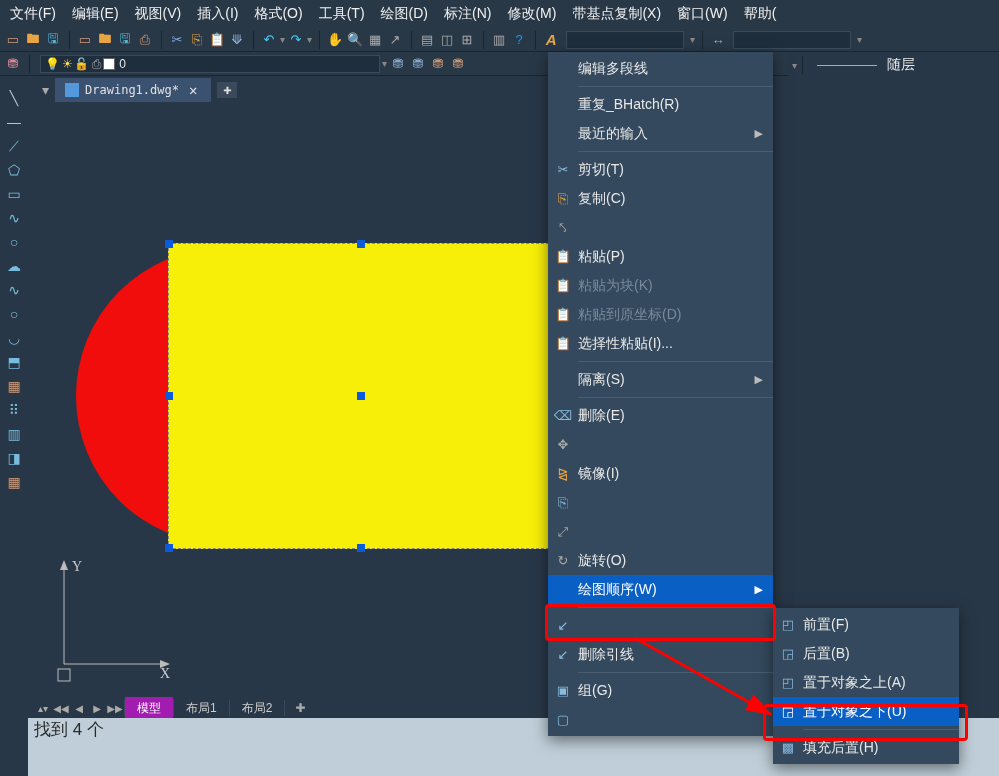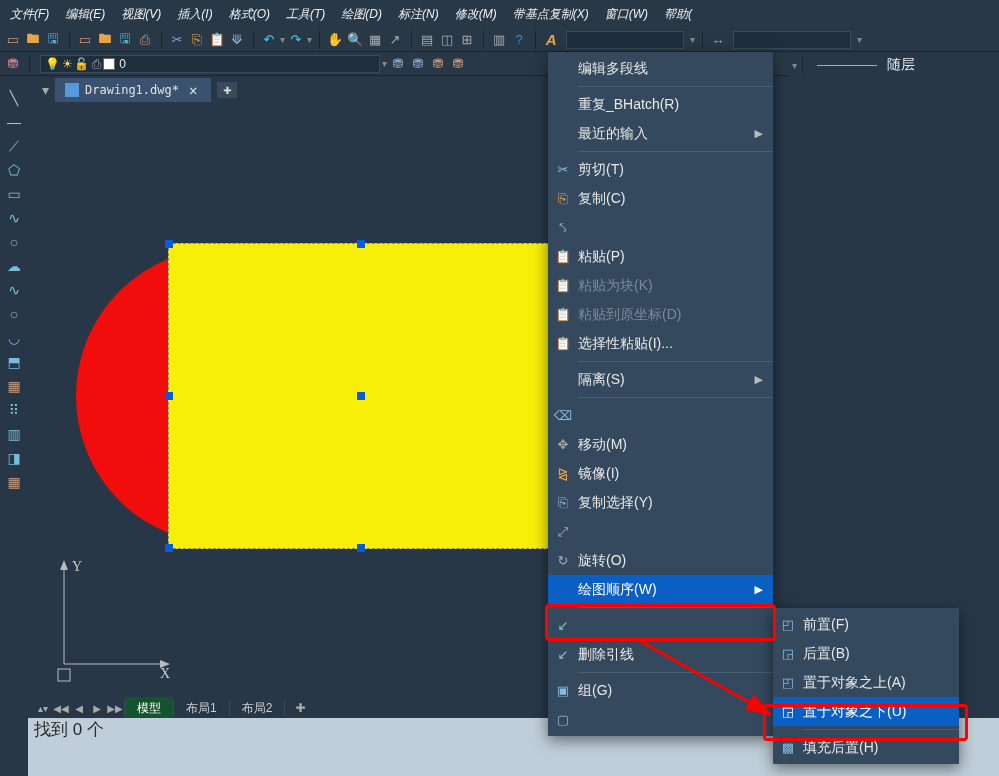--- a/index.html
+++ b/index.html
@@ -20,22 +20,21 @@
       height: 28px;
       background: #293847;
       color: #f0f0f0;
       align-items: center;
       padding: 0 2px;
     }
     .menubar-item {
       padding: 4px 8px;
       cursor: pointer;
       white-space: nowrap;
-      font-size: 12px;
-      font-style: italic;
+      font-size: 14px;
     }
     
     
     .toolbar-row {
       display: flex;
       height: 24px;
       background: #293847;
       align-items: center;
       padding: 0 4px;
       gap: 2px;
@@ -218,21 +217,21 @@
       border: 1px solid transparent;
       font-size: 10px;
     }
     .layout-tab {
       padding: 2px 12px;
       color: #ccc;
       cursor: pointer;
       border-top: 1px solid transparent;
     }
     .layout-tab.active {
-      background: #14532d;
+      background: #a21caf;
       color: #fff;
     }
     .layout-add {
       padding: 2px 10px;
       color: #aaa;
       cursor: pointer;
     }
     .layout-divider { width: 1px; height: 16px; background: #3a4a5a; }
     
     
@@ -490,21 +489,21 @@
       <div class="layout-tab active">模型</div>
       <span class="layout-divider"></span>
       <div class="layout-tab">布局1</div>
       <span class="layout-divider"></span>
       <div class="layout-tab">布局2</div>
       <span class="layout-divider"></span>
       <div class="layout-add">✚</div>
     </div>
 
     <div class="cmd-area">
-      <div>找到 0 个</div>
+      <div>找到 4 个</div>
     </div>
   </div>
 </div>
 
 <div class="ctxmenu">
   <div class="ctxmenu-item">
     <span class="ctxmenu-icon"></span>
       <span class="ctxmenu-label">编辑多段线</span>
   </div>
   <div class="ctxmenu-sep"></div>
@@ -547,32 +546,31 @@
   </div>
   <div class="ctxmenu-sep"></div>
   <div class="ctxmenu-item">
     <span class="ctxmenu-icon"></span>
       <span class="ctxmenu-label">隔离(S)</span>
       <span class="ctxmenu-arrow">▶</span>
   </div>
   <div class="ctxmenu-sep"></div>
   <div class="ctxmenu-item">
     <span class="ctxmenu-icon" style="color:#8bd">⌫</span>
+      <span class="ctxmenu-label">删除(E)</span>
   </div>
   <div class="ctxmenu-item">
     <span class="ctxmenu-icon" style="color:#aaa">✥</span>
-      <span class="ctxmenu-label">移动(M)</span>
   </div>
   <div class="ctxmenu-item">
     <span class="ctxmenu-icon" style="color:#e8a544">⧎</span>
       <span class="ctxmenu-label">镜像(I)</span>
   </div>
   <div class="ctxmenu-item">
     <span class="ctxmenu-icon" style="color:#8bd">⎘</span>
-      <span class="ctxmenu-label">复制选择(Y)</span>
   </div>
   <div class="ctxmenu-item">
     <span class="ctxmenu-icon" style="color:#aaa">⤢</span>
   </div>
   <div class="ctxmenu-item">
     <span class="ctxmenu-icon" style="color:#aaa">↻</span>
       <span class="ctxmenu-label">旋转(O)</span>
   </div>
   <div class="ctxmenu-item highlighted">
     <span class="ctxmenu-icon"></span>

